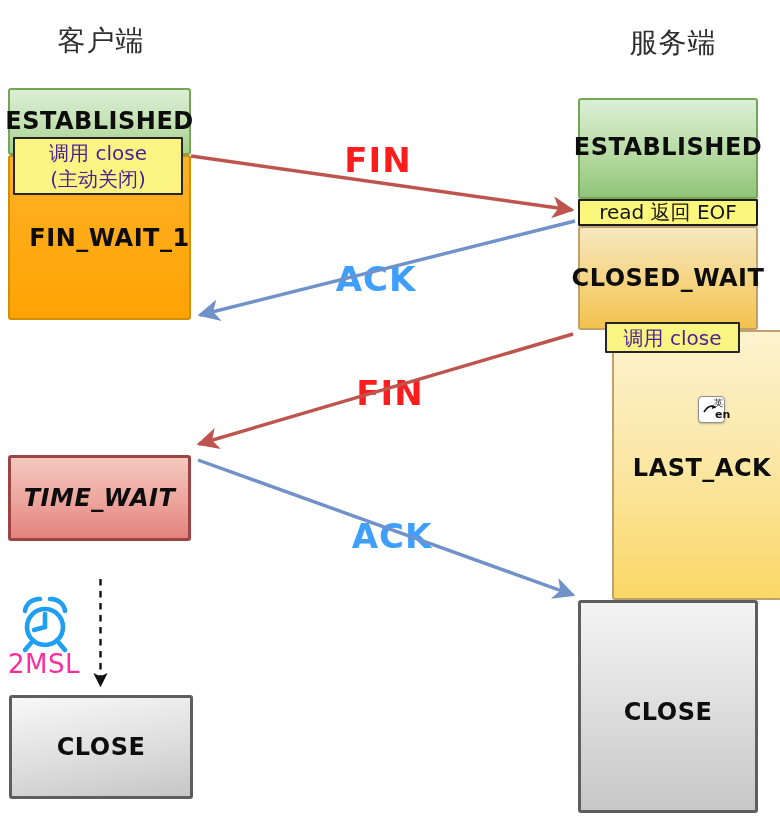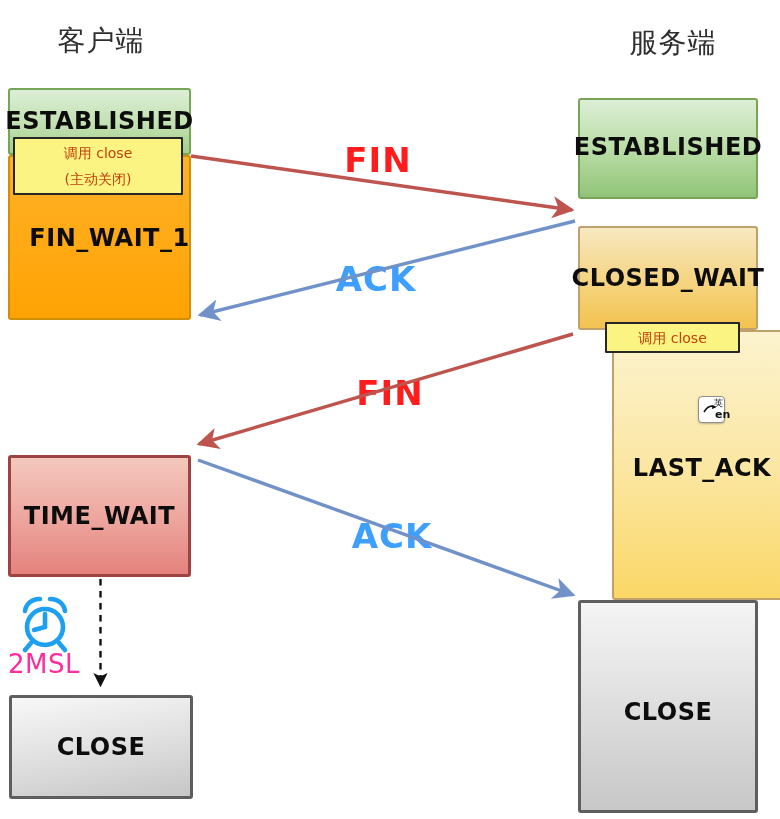--- a/index.html
+++ b/index.html
@@ -26,23 +26,23 @@
   
   .c-est {left:8px;top:88px;width:183px;height:67px;
           background:linear-gradient(180deg,#dcefd6 0%,#c2e0b1 55%,#a4cf8d 100%);
           border:2.5px solid #76a558;align-items:flex-start;padding-top:17px;z-index:1;}
   .c-fw1 {left:8px;top:155px;width:183px;height:165px;
           background:linear-gradient(180deg,#ffb127 0%,#ffa304 100%);
           border:2.5px solid #d18e07;z-index:1;padding-left:20px;}
   .c-fw2 {left:8px;top:320px;width:183px;height:135px;
           background:linear-gradient(180deg,#ffcd50 0%,#fcc233 100%);
           border:2.5px solid #d18e07;z-index:1;}
-  .c-tw  {left:8px;top:455px;width:183px;height:122px;
+  .c-tw  {left:8px;top:455px;width:183px;height:86px;
           background:linear-gradient(180deg,#f4c8be 0%,#eca49c 55%,#e4827d 100%);
-          border:3px solid #9e4343;z-index:1;}
+          border:3px solid #9e4343;z-index:1;font-style:italic;}
   .c-close{left:9px;top:695px;width:184px;height:104px;
           background:linear-gradient(170deg,#f8f8f8 0%,#dedede 55%,#c6c6c6 100%);
           border:3px solid #5e5e5e;z-index:1;}
 
   
   .s-est {left:578px;top:98px;width:180px;height:101px;
           background:linear-gradient(180deg,#dcefd6 0%,#b3d99e 60%,#90c478 100%);
           border:2.5px solid #76a558;align-items:flex-start;padding-top:33px;z-index:1;}
   .s-eof {left:578px;top:199px;width:180px;height:27px;
           background:#fbf77d;border:2px solid #1c1c1c;z-index:3;border-radius:1px;}
@@ -57,21 +57,21 @@
           border:3px solid #5e5e5e;align-items:flex-start;padding-top:95px;z-index:1;}
 
   
   .note{
     position:absolute;box-sizing:border-box;background:#fbf483;border:2px solid #262626;
     display:flex;flex-direction:column;align-items:center;justify-content:center;
     z-index:4;border-radius:1px;
   }
   .c-note{left:13px;top:137px;width:170px;height:58px;}
   .s-note{left:605px;top:322px;width:135px;height:31px;}
-  .note-line{font-size:14px;color:#c2410c;line-height:26px;white-space:nowrap;}
+  .note-line{font-size:20px;color:#4c1d95;line-height:26px;white-space:nowrap;}
   .eof-text{font-size:20px;color:#151515;white-space:nowrap;}
 
   
   .msg{
     position:absolute;width:90px;text-align:center;font-size:34px;font-weight:bold;
     letter-spacing:1px;
   }
   .msg-fin{color:#ff1c1c;}
   .msg-ack{color:#3e9fff;}
   .m-fin1{left:333px;top:140px;}
@@ -120,20 +120,23 @@
     <span class="state">CLOSE</span>
   </div>
 
   <div class="note c-note">
     <span class="note-line">调用 close</span>
     <span class="note-line">(主动关闭)</span>
   </div>
 
   <div class="box s-est">
     <span class="state">ESTABLISHED</span>
+  </div>
+  <div class="box s-eof">
+    <span class="eof-text">read 返回 EOF</span>
   </div>
   <div class="box s-cw">
     <span class="state">CLOSED_WAIT</span>
   </div>
   <div class="box s-la">
     <span class="state">LAST_ACK</span>
   </div>
   <div class="box s-close">
     <span class="state">CLOSE</span>
   </div>

